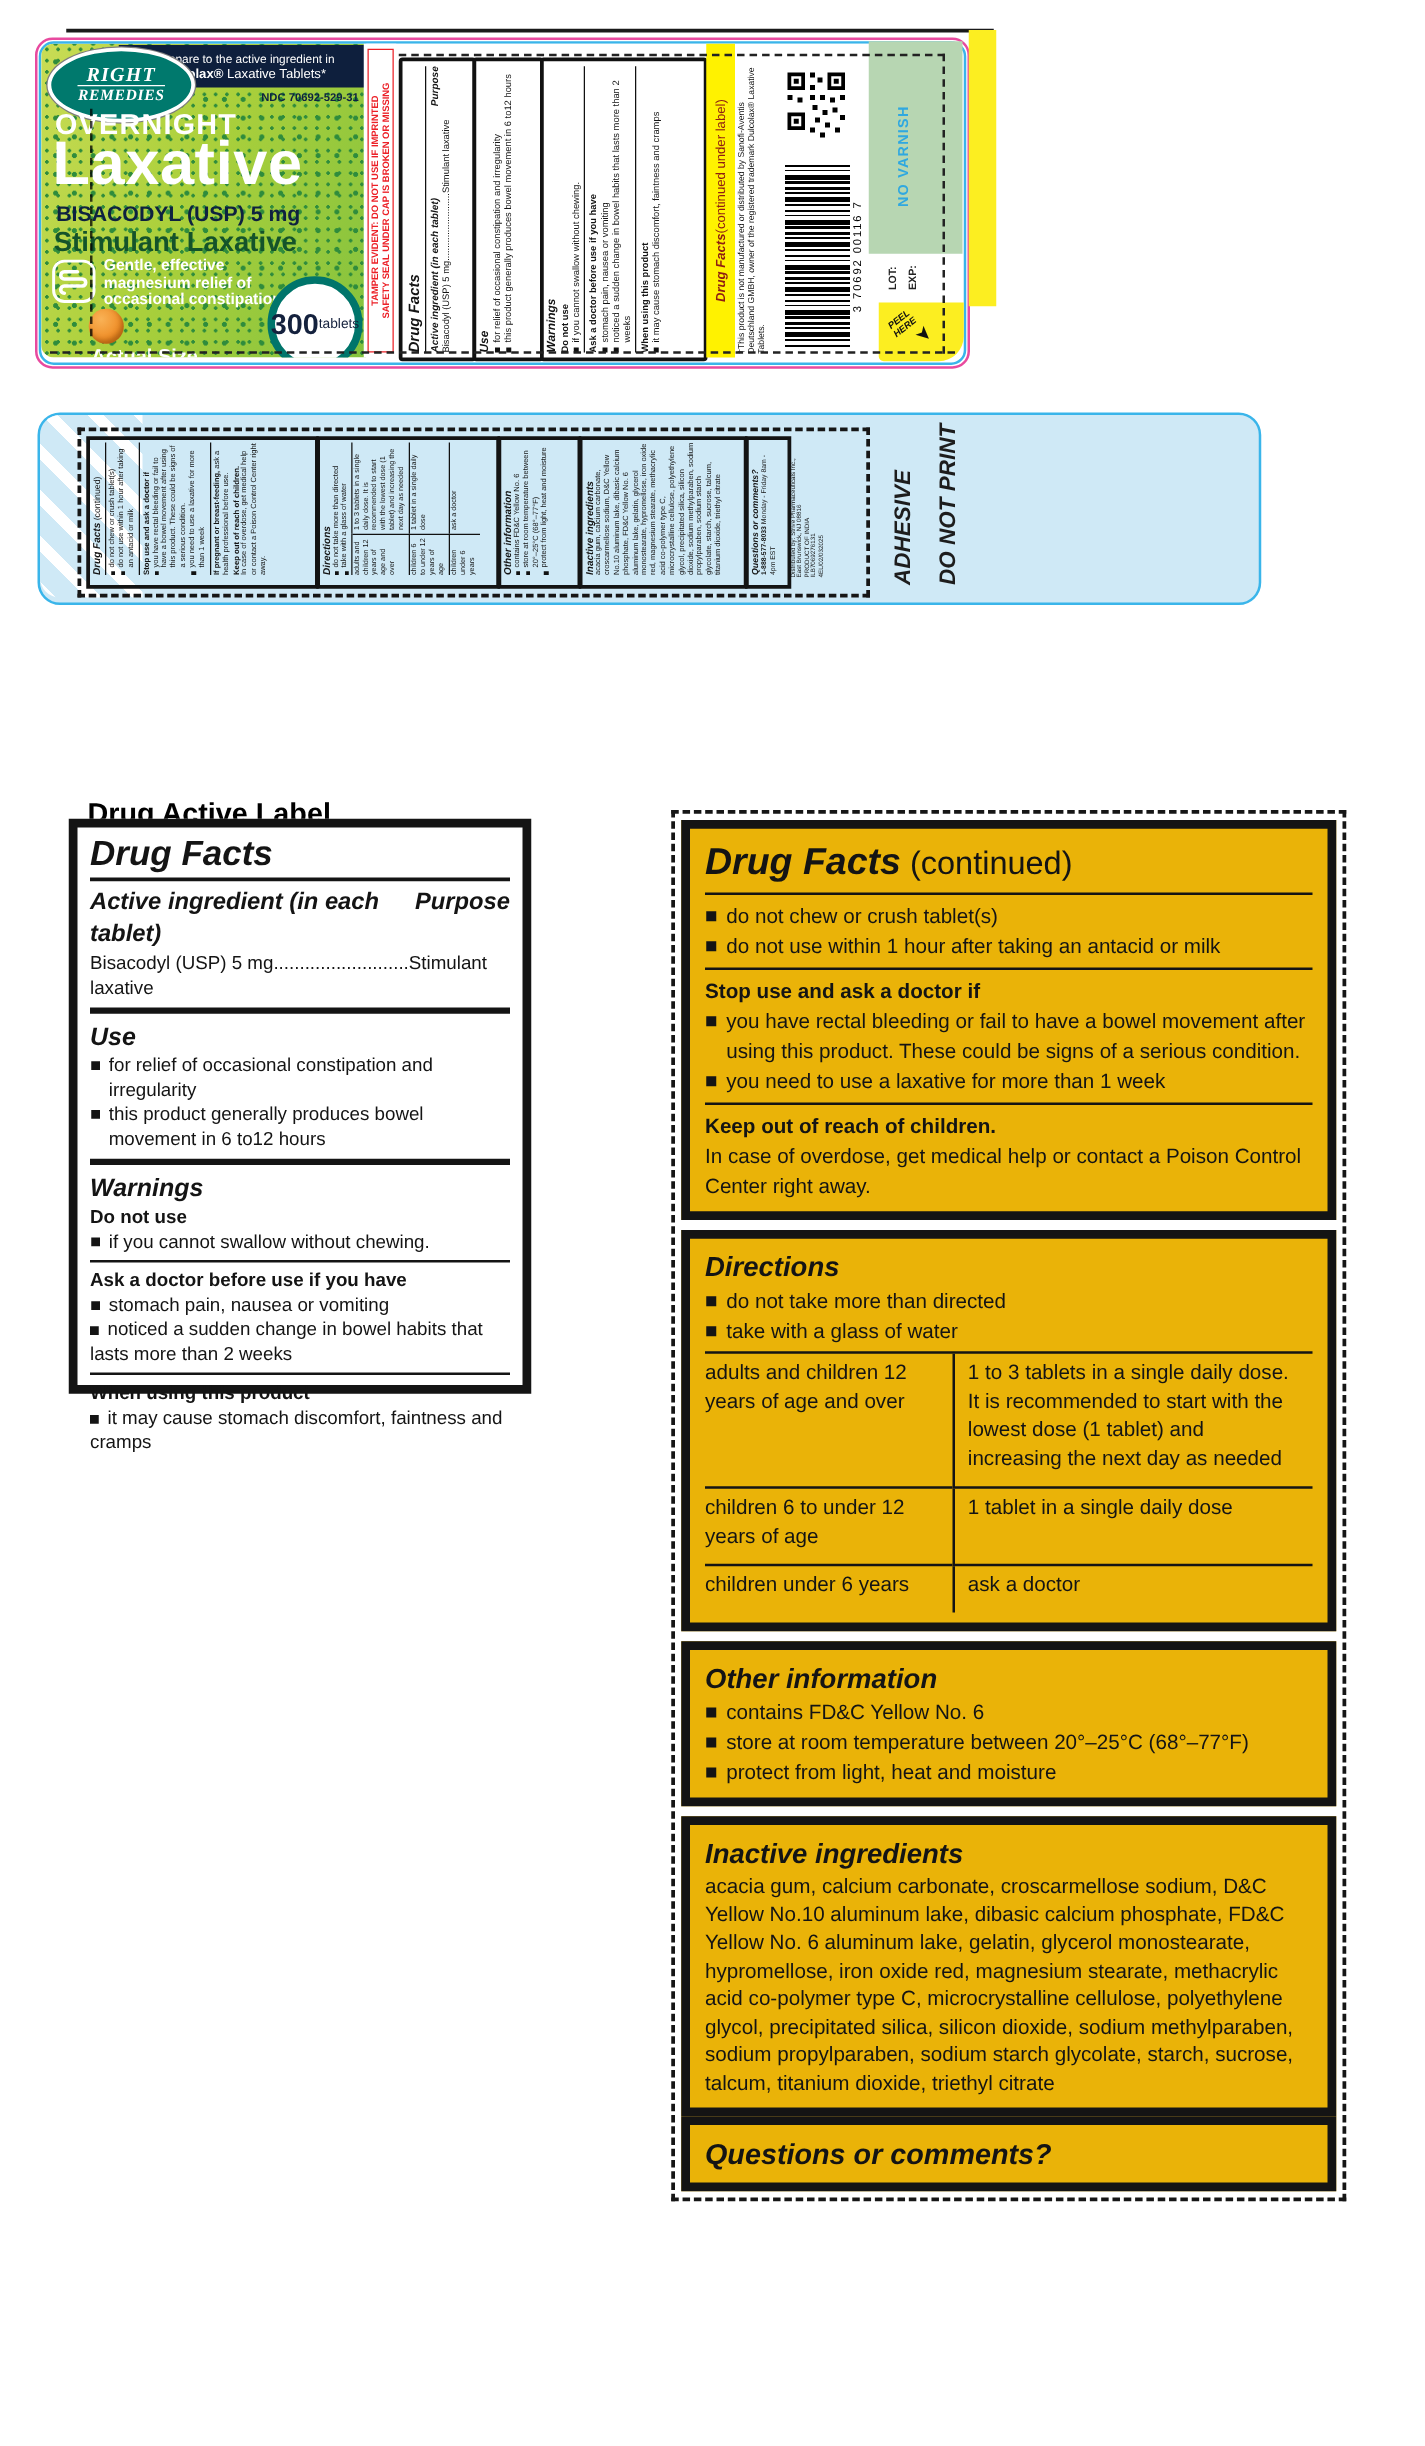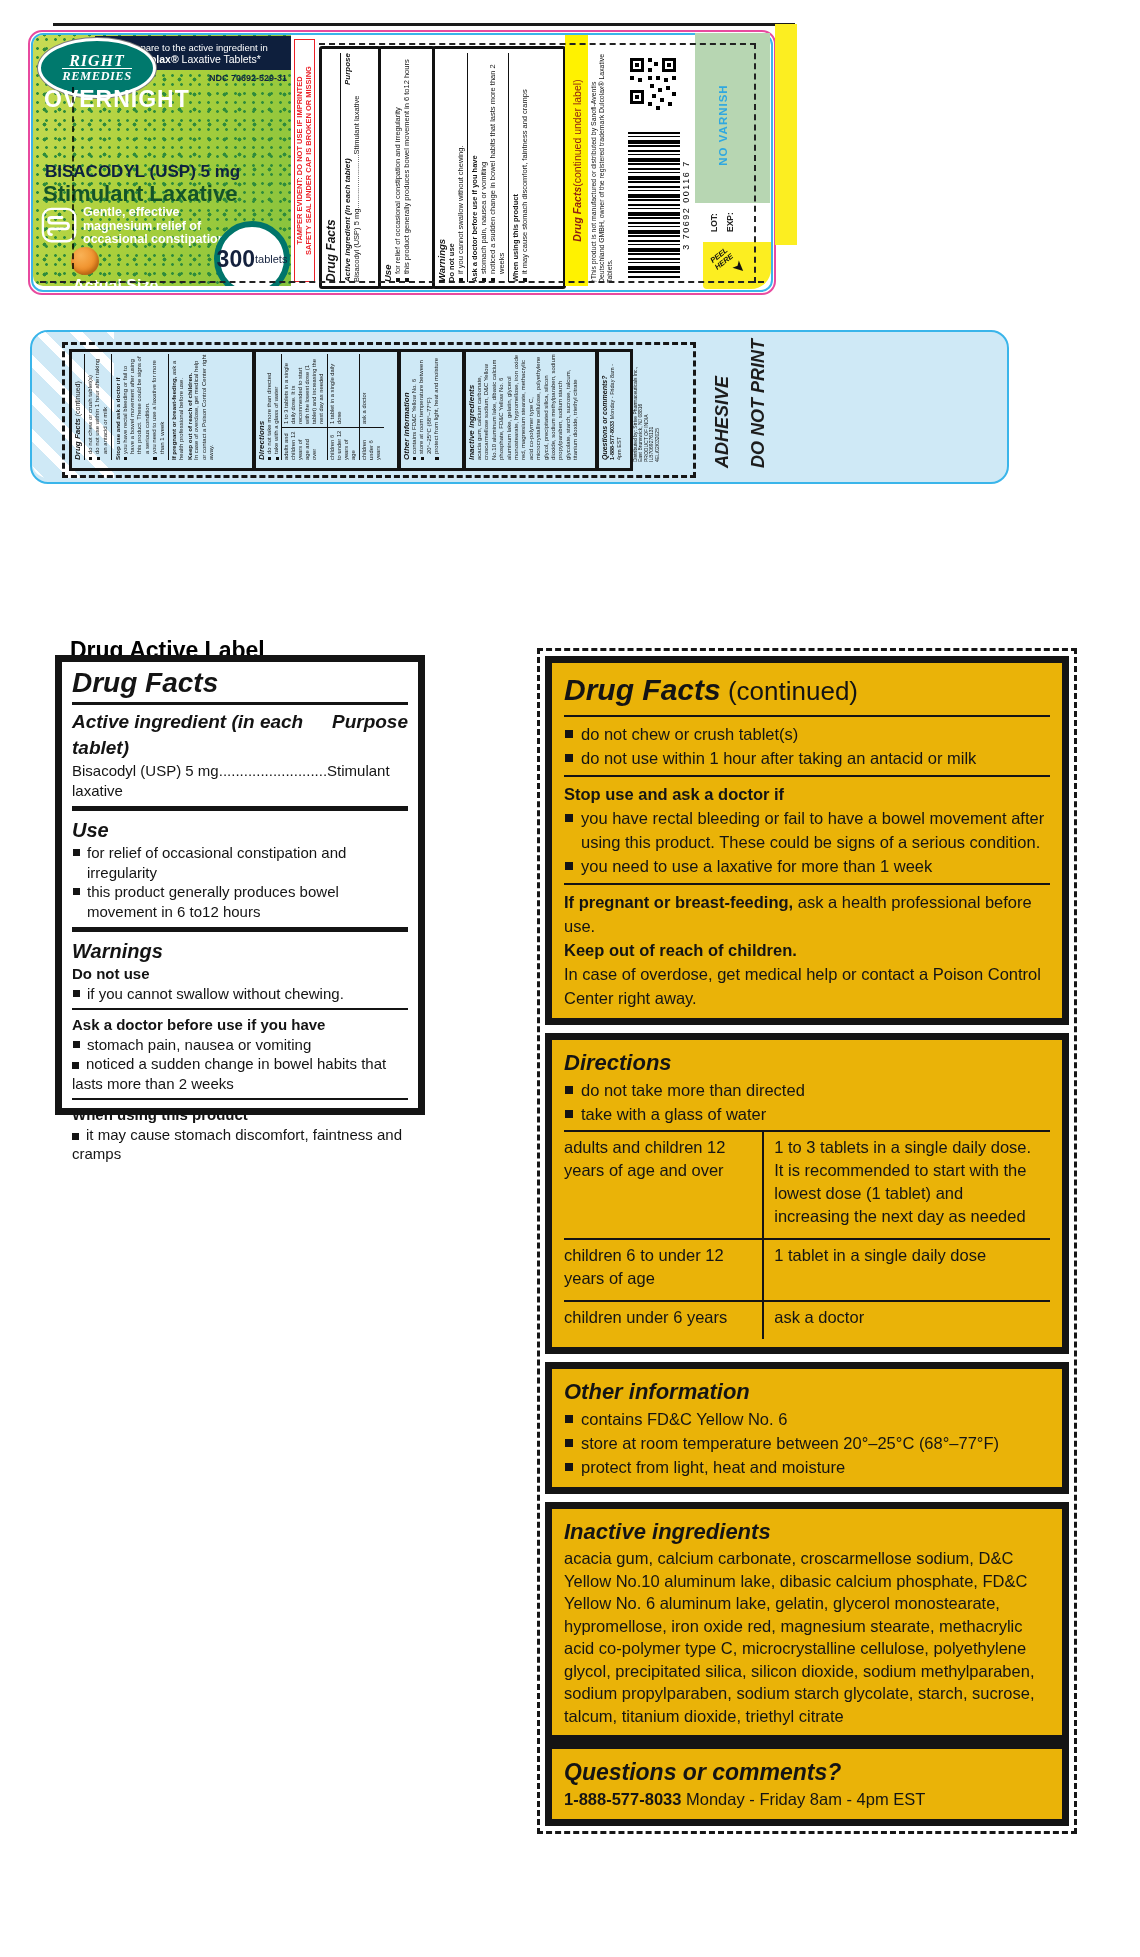--- a/index.html
+++ b/index.html
@@ -166,20 +166,21 @@
       <div class="navy r">
         <div class="l1">Compare to the active ingredient in</div>
         <div class="l2"><b>Dulcolax®</b><span> Laxative Tablets*</span></div>
       </div>
       <div class="logo r">
         <div class="lt">RIGHT</div>
         <div class="lb">REMEDIES</div>
       </div>
       <div class="ndc r">NDC 70692-529-31</div>
       <div class="overnight r">OVERNIGHT</div>
+      <div class="laxative r">Laxative</div>
       <div class="strength r">BISACODYL (USP) 5 mg</div>
       <div class="stimulant r">Stimulant Laxative</div>
       <svg class="gutico r" viewBox="0 0 40 40">
         <rect x="2" y="2" width="34" height="34" rx="9" fill="none" stroke="#fff" stroke-width="2.5"></rect>
         <path d="M11 29 c-4 0 -4 -6 0 -6 h15 c4 0 4 -6 0 -6 h-15 c-4 0 -4 -6 0 -6 h11" fill="none" stroke="#fff" stroke-width="3" stroke-linecap="round"></path>
       </svg>
       <div class="claim r">
         <div>Gentle, effective</div>
         <div>magnesium relief of</div>
         <div>occasional constipation</div>
@@ -426,21 +427,20 @@
     <div class="rbox">
       <div class="df-title2"><span>Drug Facts</span><span class="cont"> (continued)</span></div>
       <div class="rule2"></div>
       <div class="rbul">do not chew or crush tablet(s)</div>
       <div class="rbul">do not use within 1 hour after taking an antacid or milk</div>
       <div class="rule2"></div>
       <div class="b">Stop use and ask a doctor if</div>
       <div class="rbul">you have rectal bleeding or fail to have a bowel movement after using this product. These could be signs of a serious condition.</div>
       <div class="rbul">you need to use a laxative for more than 1 week</div>
       <div class="rule2"></div>
-      <div><b>If pregnant or breast-feeding,</b><span> ask a health professional before use.</span></div>
       <div class="b">Keep out of reach of children.</div>
       <div>In case of overdose, get medical help or contact a Poison Control Center right away.</div>
     </div>
 
     <div class="rbox">
       <div class="sec-h2">Directions</div>
       <div class="rbul">do not take more than directed</div>
       <div class="rbul">take with a glass of water</div>
       <table class="dirtable">
         <tbody>
@@ -469,17 +469,16 @@
 
     <div class="r" style="position:static;">
       <div class="rbox">
         <div class="sec-h2">Inactive ingredients</div>
         <div class="inactive-p">acacia gum, calcium carbonate, croscarmellose sodium, D&amp;C Yellow No.10 aluminum lake, dibasic calcium phosphate, FD&amp;C Yellow No. 6 aluminum lake, gelatin, glycerol monostearate, hypromellose, iron oxide red, magnesium stearate, methacrylic acid co-polymer type C, microcrystalline cellulose, polyethylene glycol, precipitated silica, silicon dioxide, sodium methylparaben, sodium propylparaben, sodium starch glycolate, starch, sucrose, talcum, titanium dioxide, triethyl citrate</div>
       </div>
     </div>
 
     <div class="rbox">
       <div class="sec-h2" style="font-size:23px;">Questions or comments?</div>
-      <div><b>1-888-577-8033</b><span> Monday - Friday 8am - 4pm EST</span></div>
     </div>
   </section>
 
 </div>
 
 </body></html>

